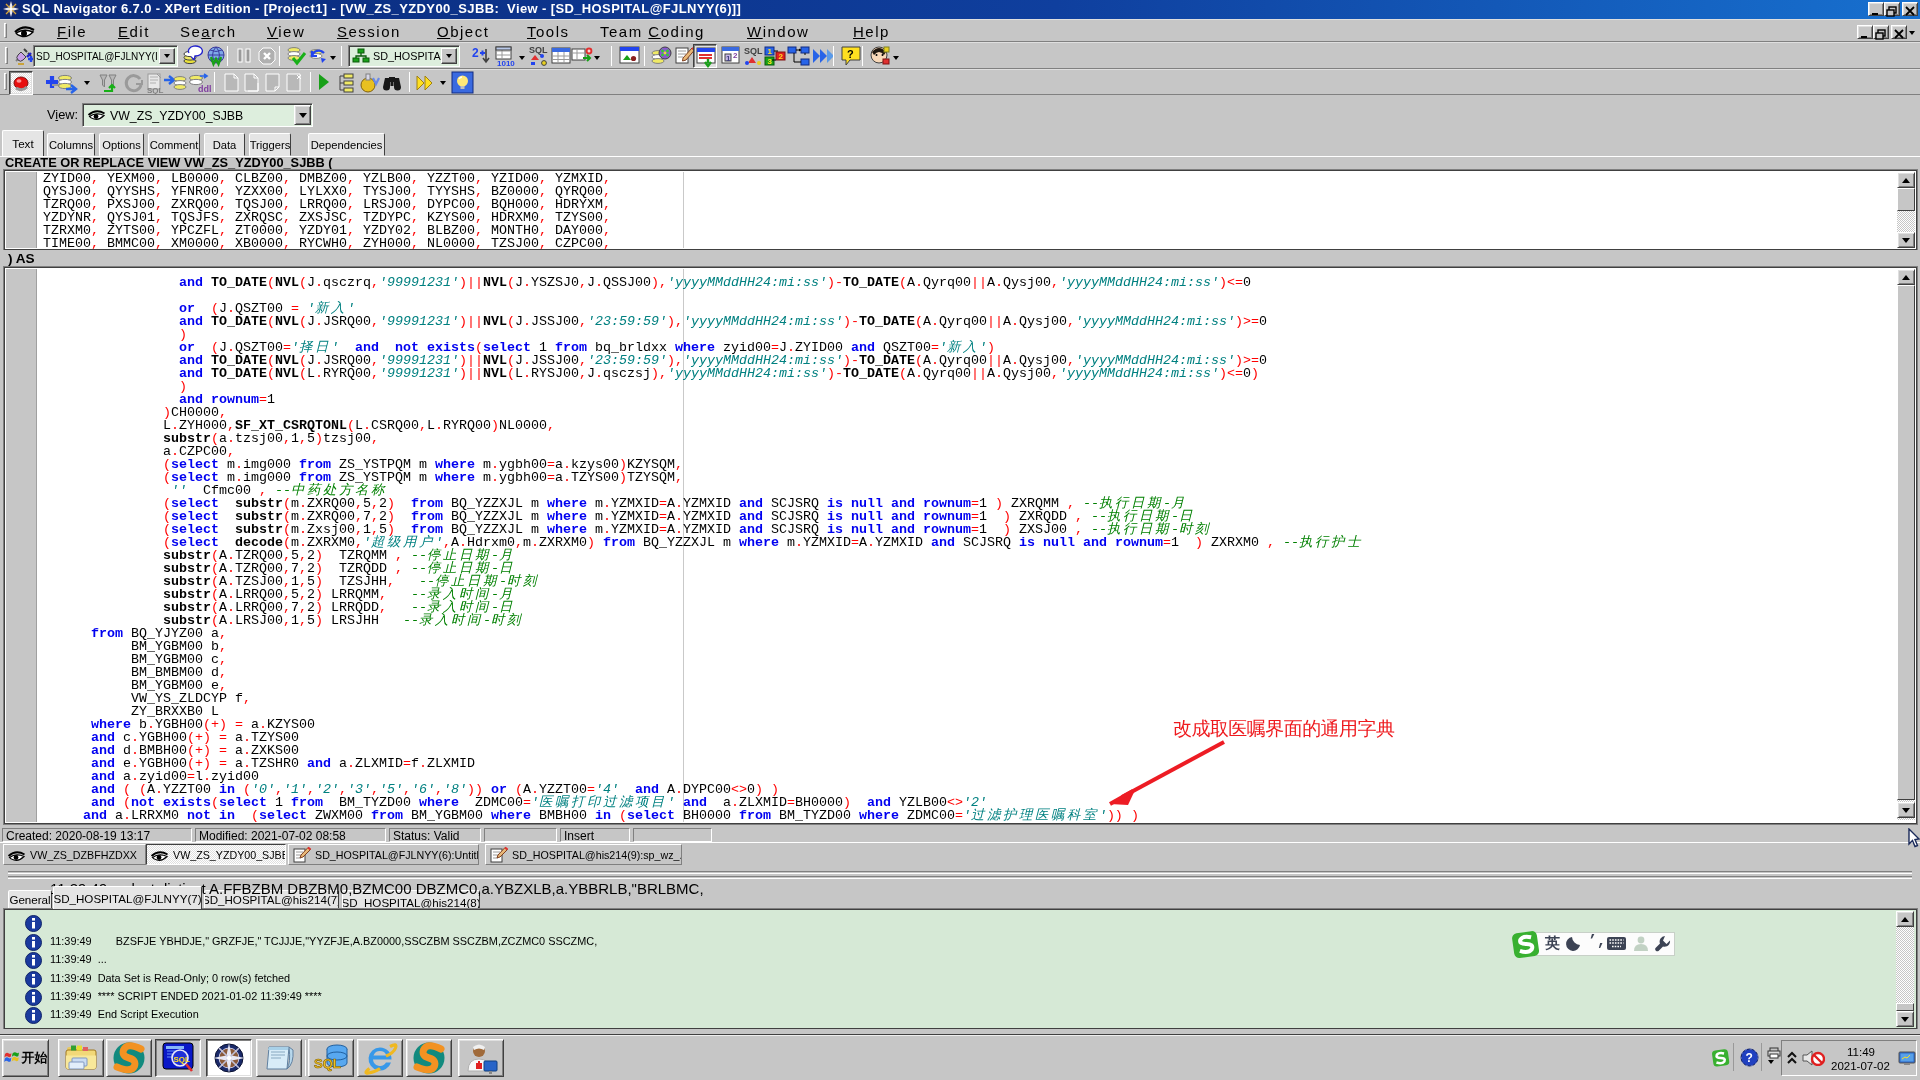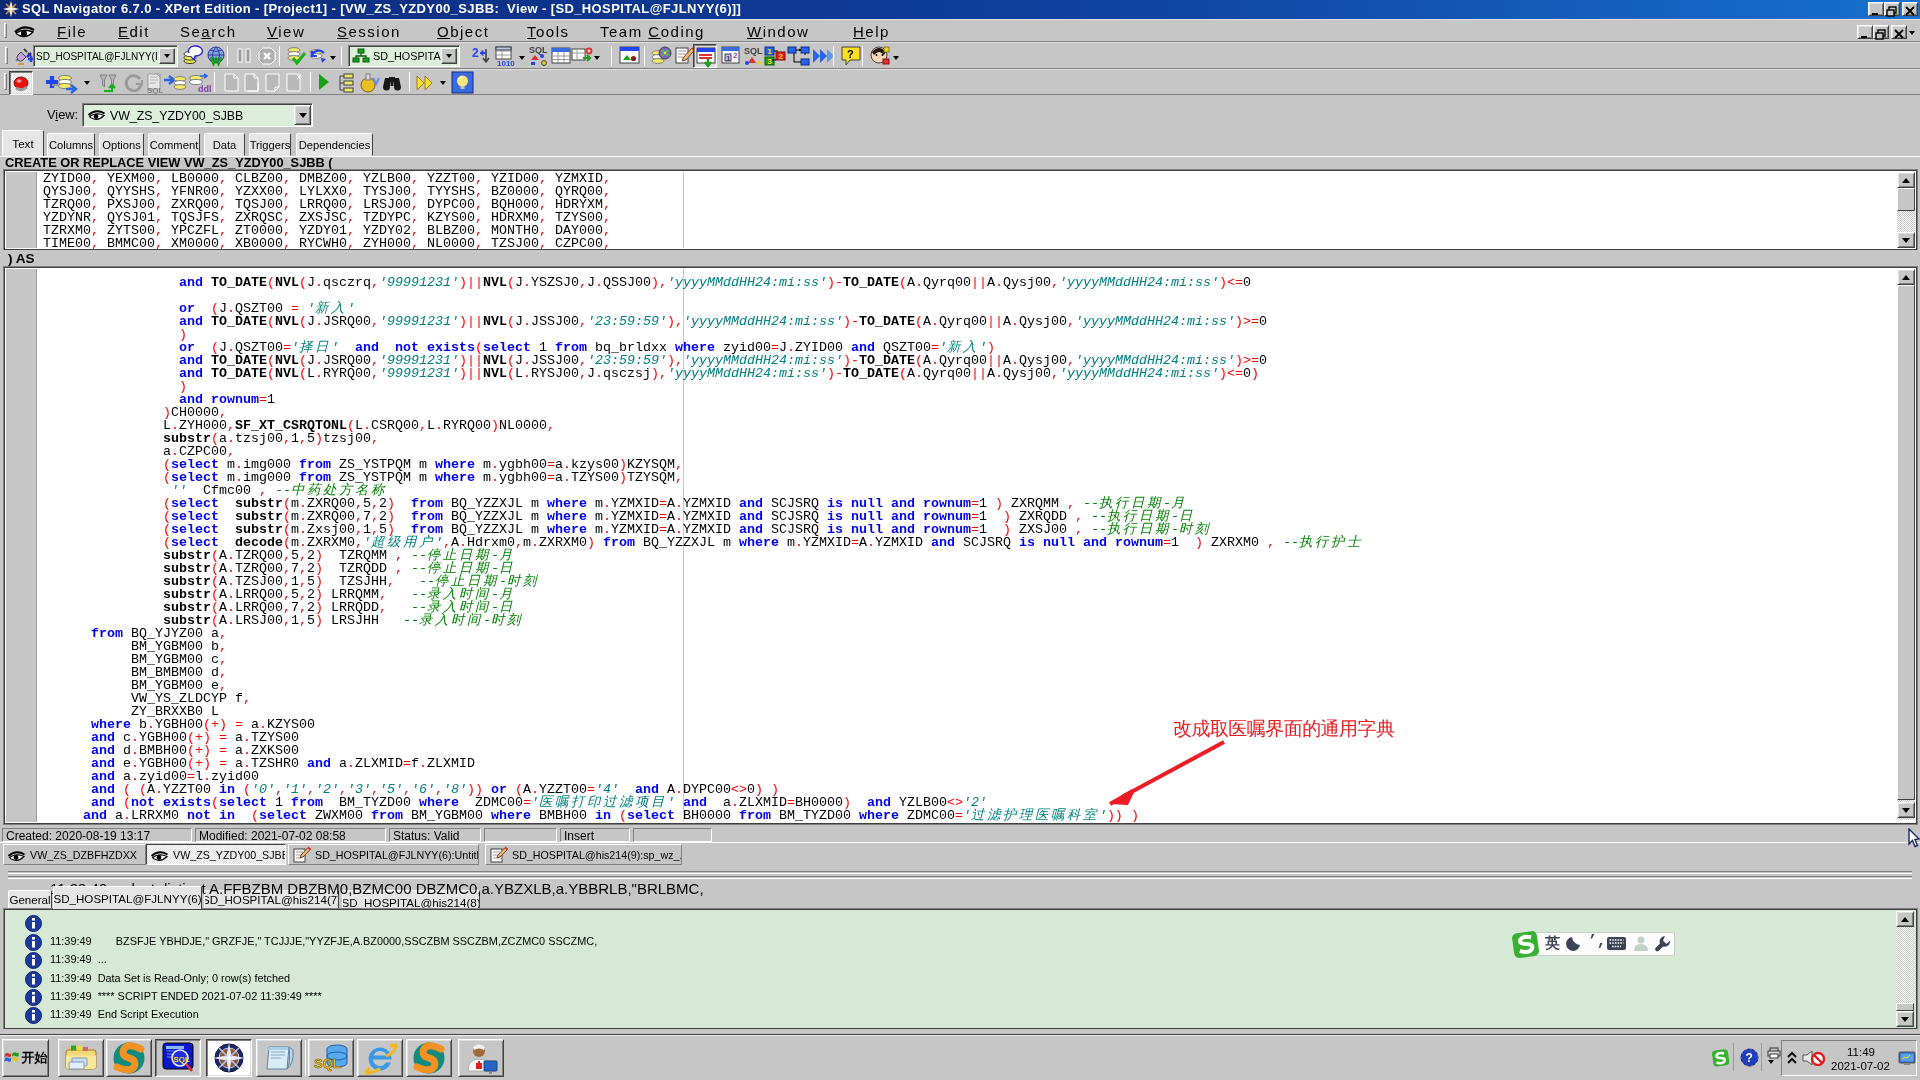--- a/index.html
+++ b/index.html
@@ -375,21 +375,21 @@
 <div class="abs" style="left:110px;top:109px;font-size:12.3px">VW_ZS_YZDY00_SJBB</div>
 <div class="abs sbb" style="left:294px;top:105px;width:17px;height:20px">
     <div class="tri-d"></div>
   </div>
 <div class="abs tab" style="left:2px;top:130px;width:42px;height:26px;z-index:3;border-bottom:none;font-size:11.6px">Text</div>
 <div class="abs tab" style="left:47px;top:133px;width:48px;height:23px">Columns</div>
 <div class="abs tab" style="left:99px;top:133px;width:45px;height:23px">Options</div>
 <div class="abs tab" style="left:148px;top:133px;width:52px;height:23px">Comment</div>
 <div class="abs tab" style="left:204px;top:133px;width:41px;height:23px">Data</div>
 <div class="abs tab" style="left:249px;top:133px;width:42px;height:23px">Triggers</div>
-<div class="abs tab" style="left:296px;top:133px;width:77px;height:23px">Dependencies</div>
+<div class="abs tab" style="left:308px;top:133px;width:77px;height:23px">Dependencies</div>
 <div class="abs" style="left:0;top:156px;width:1920px;height:14px;background:#c6c6c6;border-top:1px solid #fff"></div>
 <div class="abs" style="left:5px;top:155px;font:bold 12.8px 'Liberation Sans'">CREATE OR REPLACE VIEW VW_ZS_YZDY00_SJBB (</div>
 <div class="abs ed" style="left:4px;top:170px;width:1913px;height:80px"></div>
 <div class="abs" style="left:6px;top:172px;width:31px;height:76px;background:#c6c6c6;border-right:1px solid #a0a0a0"></div>
 <div class="abs" style="left:683px;top:172px;width:1px;height:76px;background:#c9c9c9"></div>
 <pre class="abs" style="left:43px;top:172px">ZYID00<span class="r">,</span> YEXM00<span class="r">,</span> LB0000<span class="r">,</span> CLBZ00<span class="r">,</span> DMBZ00<span class="r">,</span> YZLB00<span class="r">,</span> YZZT00<span class="r">,</span> YZID00<span class="r">,</span> YZMXID<span class="r">,</span>
 QYSJ00<span class="r">,</span> QYYSHS<span class="r">,</span> YFNR00<span class="r">,</span> YZXX00<span class="r">,</span> LYLXX0<span class="r">,</span> TYSJ00<span class="r">,</span> TYYSHS<span class="r">,</span> BZ0000<span class="r">,</span> QYRQ00<span class="r">,</span>
 TZRQ00<span class="r">,</span> PXSJ00<span class="r">,</span> ZXRQ00<span class="r">,</span> TQSJ00<span class="r">,</span> LRRQ00<span class="r">,</span> LRSJ00<span class="r">,</span> DYPC00<span class="r">,</span> BQH000<span class="r">,</span> HDRYXM<span class="r">,</span>
 YZDYNR<span class="r">,</span> QYSJ01<span class="r">,</span> TQSJFS<span class="r">,</span> ZXRQSC<span class="r">,</span> ZXSJSC<span class="r">,</span> TZDYPC<span class="r">,</span> KZYS00<span class="r">,</span> HDRXM0<span class="r">,</span> TZYS00<span class="r">,</span>
 TZRXM0<span class="r">,</span> ZYTS00<span class="r">,</span> YPCZFL<span class="r">,</span> ZT0000<span class="r">,</span> YZDY01<span class="r">,</span> YZDY02<span class="r">,</span> BLBZ00<span class="r">,</span> MONTH0<span class="r">,</span> DAY000<span class="r">,</span>
@@ -495,21 +495,21 @@
 <div class="abs" style="left:485px;top:844px;width:197px;height:21px;border:1px solid;border-color:#fff #808080 #808080 #fff;display:flex;align-items:center;font-size:10.7px;white-space:nowrap;overflow:hidden"><span style="margin:3px 3px 0 3px"><svg width="20" height="18" viewBox="0 0 20 18">
         <rect x="2" y="3" width="11" height="13" fill="#fff" stroke="#404040"></rect>
         <path d="M4 6 h7 M4 9 h7 M4 12 h5" stroke="#9a9a9a"></path>
         <path d="M9 9 L16 1.5 l2.5 2 L11 11 l-3 .8 Z" fill="#e8b878" stroke="#804020"></path>
         <path d="M16 1.5 l2.5 2" stroke="#e03030" stroke-width="2.2"></path>
       </svg></span>SD_HOSPITAL@his214(9):sp_wz_..</div>
 <div class="abs" style="left:0;top:867px;width:1920px;height:16px;background:#c6c6c6"></div>
 <div class="abs" style="left:8px;top:871px;width:1904px;height:3px;border-top:1px solid #808080;border-bottom:1px solid #fff"></div>
 <div class="abs" style="left:8px;top:876px;width:1904px;height:3px;border-top:1px solid #808080;border-bottom:1px solid #fff"></div>
 <div class="abs tab" style="left:8px;top:890px;width:44px;height:19px;font-size:11.6px">General</div>
-<div class="abs tab" style="left:53px;top:886px;width:149px;height:23px;z-index:3;border-bottom:none;font-size:11.6px">SD_HOSPITAL@FJLNYY(6)</div>
+<div class="abs tab" style="left:53px;top:886px;width:149px;height:23px;z-index:3;border-bottom:none;font-size:11.6px">SD_HOSPITAL@FJLNYY(7)</div>
 <div class="abs tab" style="left:204px;top:890px;width:135px;height:19px;font-size:11.6px">SD_HOSPITAL@his214(7)</div>
 <div class="abs tab" style="left:342px;top:890px;width:138px;height:25px;font-size:11.6px">SD_HOSPITAL@his214(8)</div>
 <div class="abs" style="left:4px;top:909px;width:1913px;height:120px;background:#d6e9d6;border:1px solid #404040;box-shadow:0 0 0 1px #808080"></div>
 <div class="abs" style="left:25px;top:915px"><svg width="17" height="17" viewBox="0 0 17 17">
       <circle cx="8.5" cy="8.5" r="8" fill="#1a3a9e" stroke="#102468"></circle>
       <rect x="7" y="7" width="3" height="6.5" fill="#fff"></rect>
       <rect x="7" y="3" width="3" height="2.6" fill="#fff"></rect>
     </svg></div>
 <div class="abs" style="left:50px;top:880px;font-size:15px;white-space:pre">11:39:49  select distinct A.FFBZBM DBZBM0,BZMC00 DBZMC0,a.YBZXLB,a.YBBRLB,"BRLBMC,</div>
 <div class="abs" style="left:25px;top:934px"><svg width="17" height="17" viewBox="0 0 17 17">
@@ -528,21 +528,21 @@
       <circle cx="8.5" cy="8.5" r="8" fill="#1a3a9e" stroke="#102468"></circle>
       <rect x="7" y="7" width="3" height="6.5" fill="#fff"></rect>
       <rect x="7" y="3" width="3" height="2.6" fill="#fff"></rect>
     </svg></div>
 <div class="abs" style="left:50px;top:972px;font-size:10.9px;white-space:pre">11:39:49  Data Set is Read-Only; 0 row(s) fetched</div>
 <div class="abs" style="left:25px;top:989px"><svg width="17" height="17" viewBox="0 0 17 17">
       <circle cx="8.5" cy="8.5" r="8" fill="#1a3a9e" stroke="#102468"></circle>
       <rect x="7" y="7" width="3" height="6.5" fill="#fff"></rect>
       <rect x="7" y="3" width="3" height="2.6" fill="#fff"></rect>
     </svg></div>
-<div class="abs" style="left:50px;top:990px;font-size:10.9px;white-space:pre">11:39:49  **** SCRIPT ENDED 2021-07-02 11:39:49 ****</div>
+<div class="abs" style="left:50px;top:990px;font-size:10.9px;white-space:pre">11:39:49  **** SCRIPT ENDED 2021-01-02 11:39:49 ****</div>
 <div class="abs" style="left:25px;top:1007px"><svg width="17" height="17" viewBox="0 0 17 17">
       <circle cx="8.5" cy="8.5" r="8" fill="#1a3a9e" stroke="#102468"></circle>
       <rect x="7" y="7" width="3" height="6.5" fill="#fff"></rect>
       <rect x="7" y="3" width="3" height="2.6" fill="#fff"></rect>
     </svg></div>
 <div class="abs" style="left:50px;top:1008px;font-size:10.9px;white-space:pre">11:39:49  End Script Execution</div>
 <div class="abs sb" style="left:1896px;top:911px;width:18px;height:116px"></div>
 <div class="abs sbb" style="left:1896px;top:911px;width:18px;height:16px">
     <div class="tri-u"></div>
   </div>

